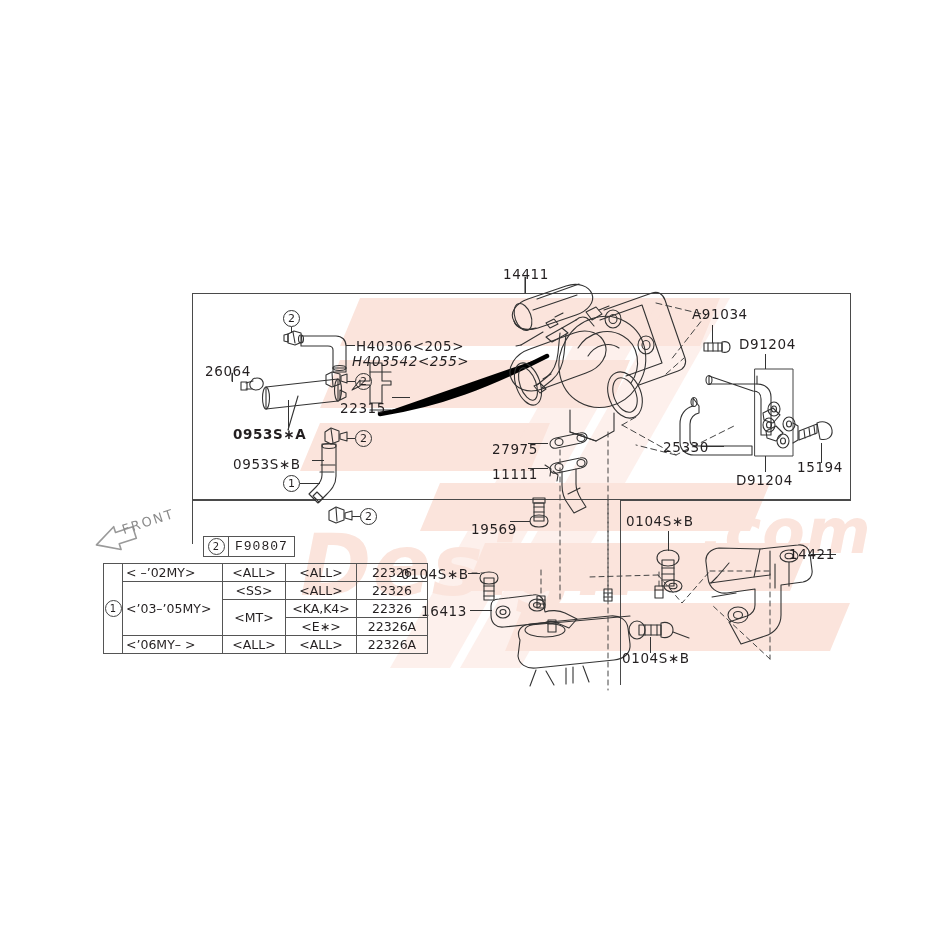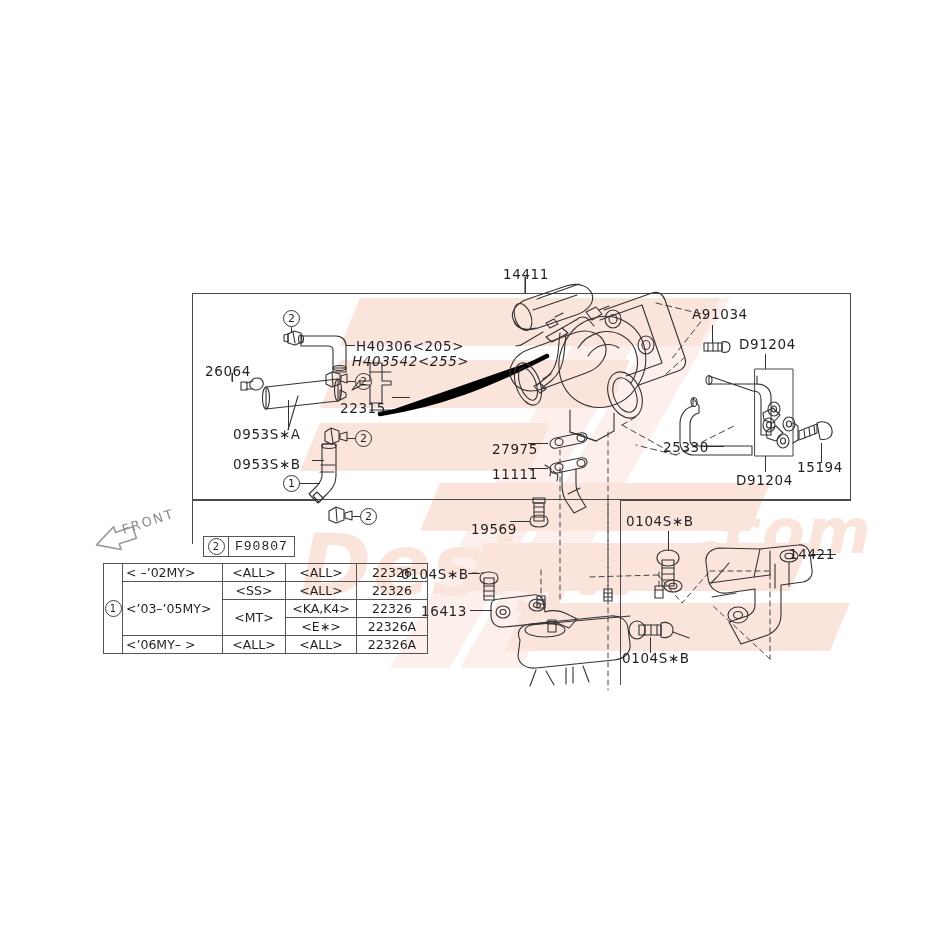--- a/index.html
+++ b/index.html
@@ -457,21 +457,21 @@
   <div class="ld h" style="left:347px; top:438px; width:8px;"></div>
   <div class="ld h" style="left:352px; top:516px; width:8px;"></div>
   <div class="ld h" style="left:300px; top:483px; width:20px;"></div>
   <div class="ld h" style="left:468px; top:573px; width:12px;"></div>
 
   <div class="lbl" style="left:503px; top:258px;margin-top:8px;">14411</div>
   <div class="lbl" style="left:205px; top:363px;">26064</div>
   <div class="lbl" style="left:356px; top:338px;">H40306&lt;205&gt;</div>
   <div class="lbl" style="left:352px; top:353px;font-style:italic;">H403542&lt;255&gt;</div>
   <div class="lbl" style="left:340px; top:400px;">22315</div>
-  <div class="lbl" style="left:233px; top:426px;">0953S∗A</div>
+  <div class="lbl" style="left:233px; top:426px;font-weight:bold;">0953S∗A</div>
   <div class="lbl" style="left:233px; top:456px;">0953S∗B</div>
   <div class="lbl" style="left:492px; top:441px;">27975</div>
   <div class="lbl" style="left:492px; top:466px;">11111</div>
   <div class="lbl" style="left:471px; top:521px;">19569</div>
   <div class="lbl" style="left:692px; top:306px;">A91034</div>
   <div class="lbl" style="left:739px; top:336px;">D91204</div>
   <div class="lbl" style="left:736px; top:472px;">D91204</div>
   <div class="lbl" style="left:663px; top:439px;">25330</div>
   <div class="lbl" style="left:797px; top:459px;">15194</div>
   <div class="lbl" style="left:789px; top:546px;">14421</div>

